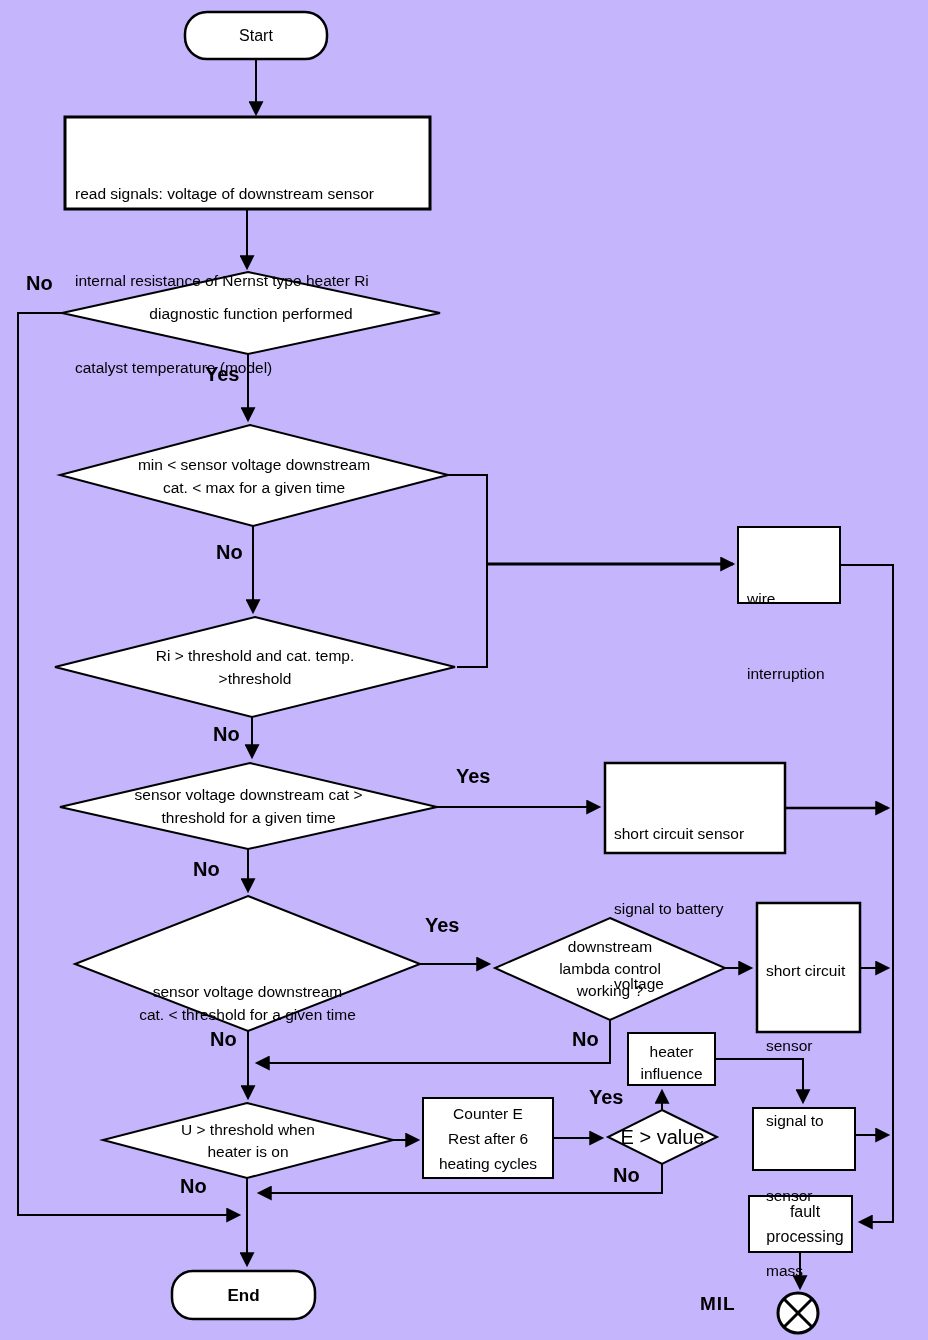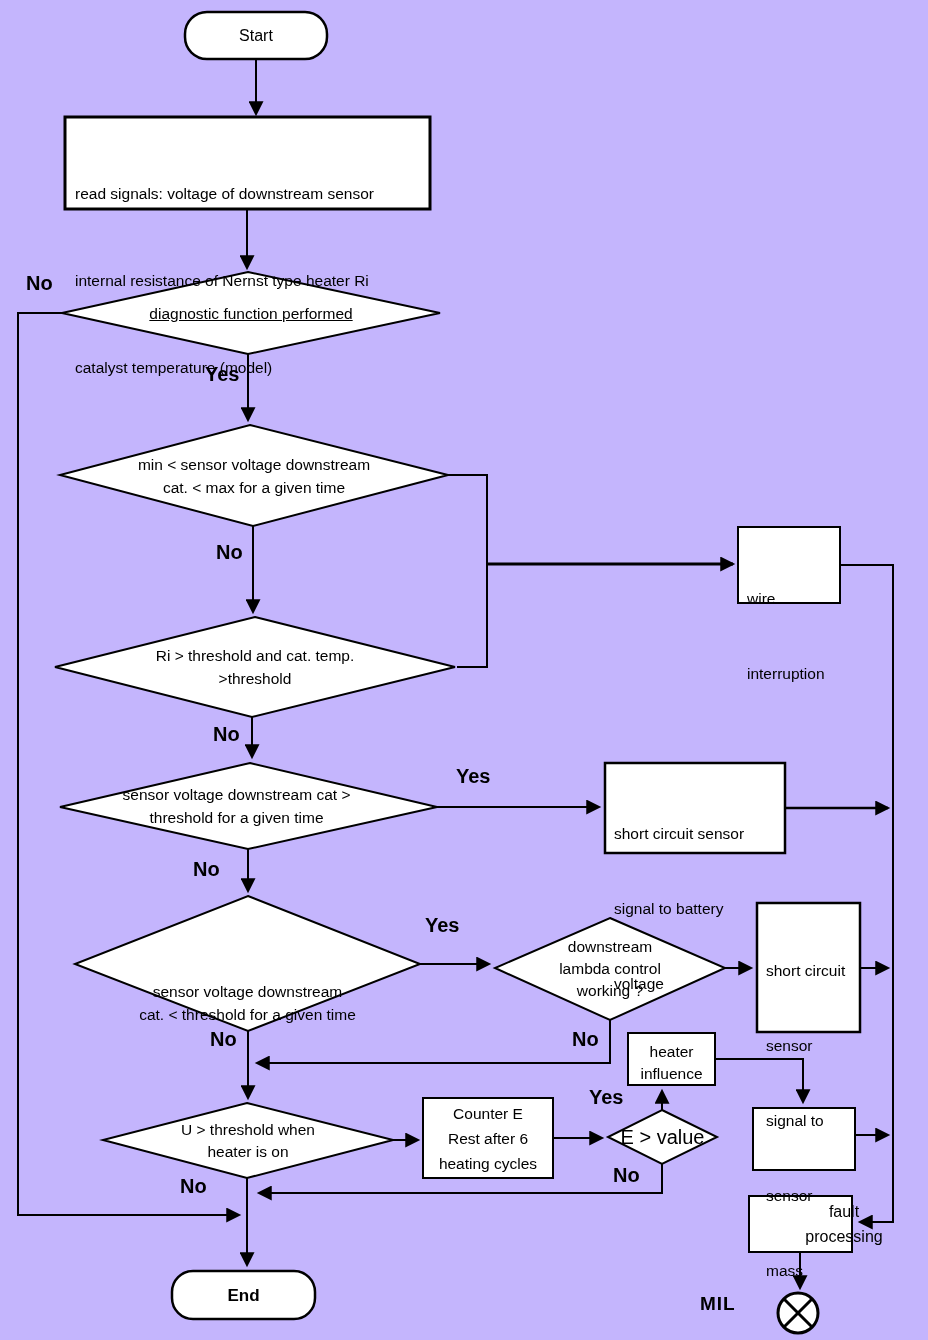--- a/index.html
+++ b/index.html
@@ -84,40 +84,40 @@
   <div class="label center terminal" style="left:185px;top:12px;width:142px;height:47px;">
     <div>Start</div>
   </div>
 
   <div class="label" style="left:75px;top:121px;line-height:29px;">
     <div>read signals: voltage of downstream sensor</div>
     <div>internal resistance of Nernst type heater Ri</div>
     <div>catalyst temperature (model)</div>
   </div>
 
-  <div class="label center" style="left:62px;top:272px;width:378px;height:82px;text-decoration:underline;">
+  <div class="label center" style="left:62px;top:272px;width:378px;height:82px;">
     <div>diagnostic function performed</div>
   </div>
 
   <div class="label center" style="left:60px;top:425px;width:388px;height:101px;">
     <div>min &lt; sensor voltage downstream</div>
     <div>cat. &lt; max for a given time</div>
   </div>
 
   <div class="label" style="left:747px;top:536px;line-height:25px;">
     <div>wire</div>
     <div>interruption</div>
   </div>
 
   <div class="label center" style="left:55px;top:617px;width:400px;height:100px;">
     <div>Ri  &gt; threshold and cat. temp.</div>
     <div>&gt;threshold</div>
   </div>
 
-  <div class="label center" style="left:48px;top:763px;width:377px;height:86px;justify-content:center;">
+  <div class="label center" style="left:60px;top:763px;width:377px;height:86px;justify-content:center;">
     <div>sensor voltage downstream cat &gt;</div>
     <div>threshold for a given time</div>
   </div>
 
   <div class="label" style="left:614px;top:771px;line-height:25px;">
     <div>short circuit sensor</div>
     <div>signal to battery</div>
     <div>voltage</div>
   </div>
 
@@ -154,21 +154,21 @@
     <div>Counter E</div>
     <div>Rest after 6</div>
     <div>heating cycles</div>
   </div>
 
   <div class="label center" style="left:608px;top:1110px;width:109px;height:54px;font-size:20px;">
     <div>E &gt; value</div>
   </div>
 
 
-  <div class="label center" style="left:749px;top:1196px;width:112px;height:56px;line-height:25px;font-size:16px;padding-left:39px;">
+  <div class="label center" style="left:749px;top:1196px;width:112px;height:56px;line-height:25px;font-size:16px;">
     <div>fault</div>
     <div>processing</div>
   </div>
 
   <div class="label center end-label" style="left:172px;top:1271px;width:143px;height:48px;">
     <div>End</div>
   </div>
 
   <div class="mil" style="left:700px;top:1293px;">MIL</div>
 

